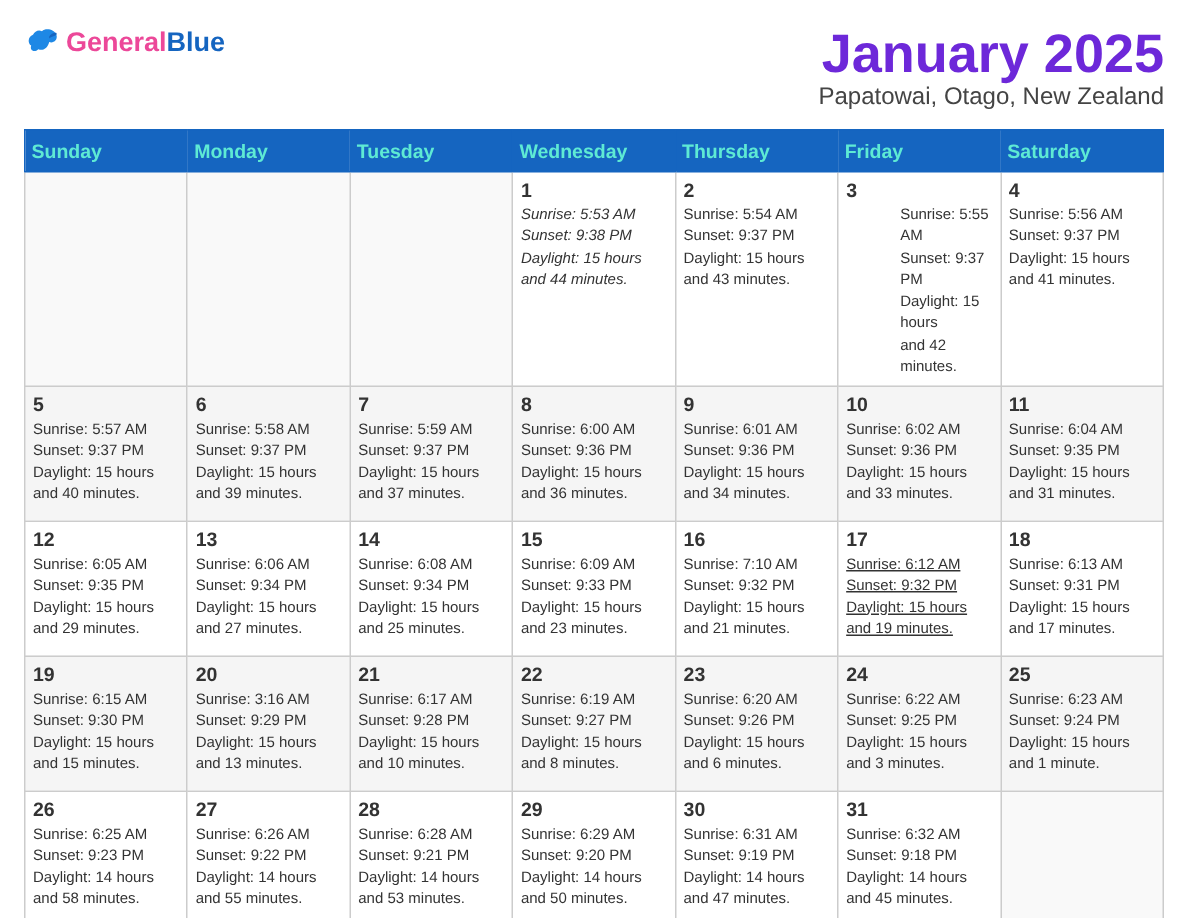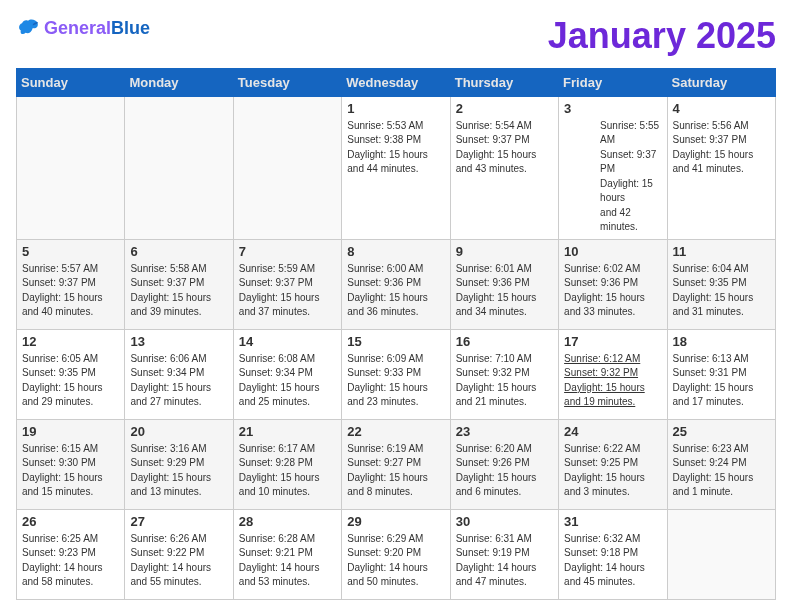--- a/index.html
+++ b/index.html
@@ -17,21 +17,21 @@
       margin-bottom: 12px;
     }
     .logo {
       display: flex;
       align-items: center;
       gap: 4px;
     }
     .logo-text-general {
       font-size: 18px;
       font-weight: bold;
-      color: #8b5cf6;
+      color: #ec4899;
     }
     .logo-text-blue {
       font-size: 18px;
       font-weight: bold;
       color: #1565c0;
       margin-top: 23px;
     }
     .logo-icon {
       width: 24px;
       height: 24px;
@@ -49,21 +49,21 @@
       font-size: 16px;
       color: #444;
     }
     table {
       width: 100%;
       border-collapse: collapse;
       table-layout: fixed;
     }
     thead tr th {
       background-color: #1565c0;
-      color: #e5e5e5;
+      color: #5eead4;
       font-size: 13px;
       font-weight: bold;
       padding: 6px 4px;
       text-align: left;
       border: 1px solid #1565c0;
     }
     tbody tr td {
       border: 1px solid #ccc;
       vertical-align: top;
       padding: 4px 5px;
@@ -98,20 +98,21 @@
     <svg class="logo-icon" viewBox="0 0 40 40" xmlns="http://www.w3.org/2000/svg">
       <path d="M20 8 C24 4, 34 6, 36 12 C38 18, 32 22, 28 20 C26 28, 20 30, 16 28 C12 32, 6 30, 8 24 C4 22, 4 14, 10 12 C12 8, 16 6, 20 8Z" fill="#1e88e5"></path>
       <path d="M28 14 C30 10, 38 8, 36 12 C34 14, 30 14, 28 16Z" fill="#1565c0"></path>
     </svg>
     <div>
       <span class="logo-text-general">General</span><span class="logo-text-blue">Blue</span>
     </div>
   </div>
   <div class="title-block">
     <div class="month-title">January 2025</div>
+    <div class="location-title">Papatowai, Otago, New Zealand</div>
   </div>
 </div>
 
 <table>
   <thead>
     <tr>
     <th>Sunday</th>
         <th>Monday</th>
         <th>Tuesday</th>
         <th>Wednesday</th>
@@ -120,21 +121,21 @@
         <th>Saturday</th>
       </tr>
   </thead>
   <tbody id="calendar-body">
   <tr>
         <td class="empty-cell"></td>
         <td class="empty-cell"></td>
         <td class="empty-cell"></td>
         <td>
           <span class="day-number">1</span>
-          <div class="day-info" style="white-space: pre-line;">Sunrise: 5:53 AM
+          <div class="day-info" style="white-space: pre-line; font-style: italic;">Sunrise: 5:53 AM
 Sunset: 9:38 PM
 Daylight: 15 hours
 and 44 minutes.</div>
         </td>
         <td>
           <span class="day-number">2</span>
           <div class="day-info" style="white-space: pre-line;">Sunrise: 5:54 AM
 Sunset: 9:37 PM
 Daylight: 15 hours
 and 43 minutes.</div>

